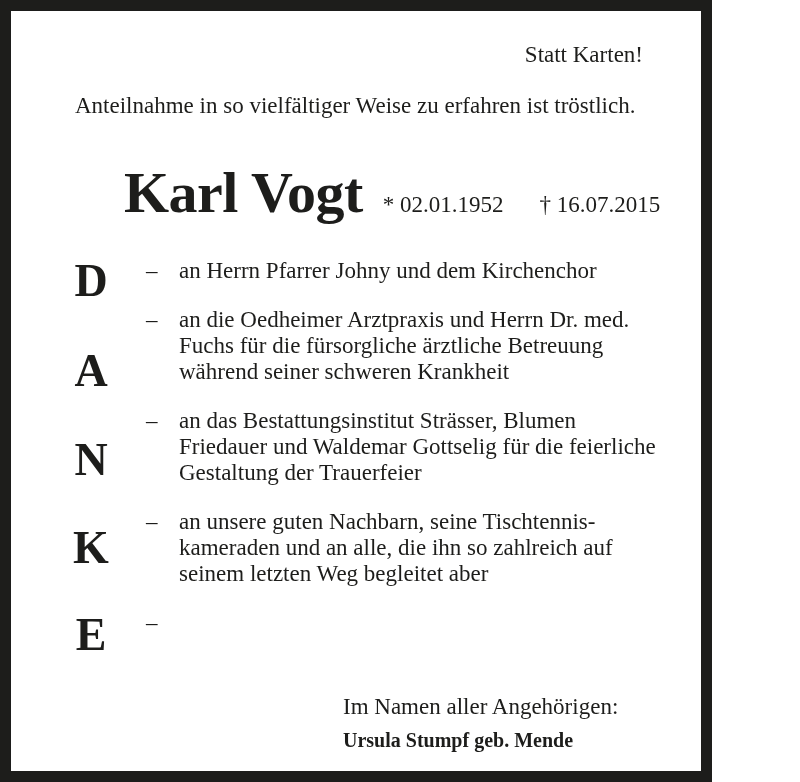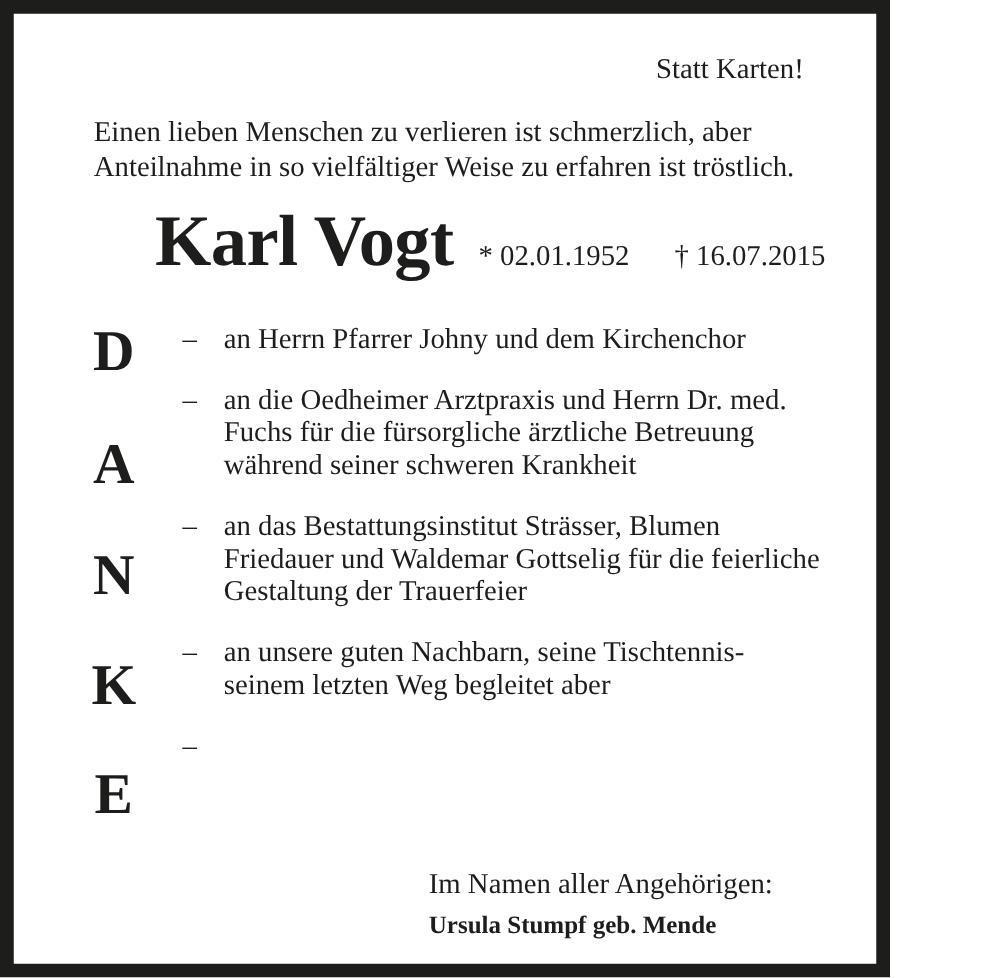--- a/index.html
+++ b/index.html
@@ -104,21 +104,20 @@
   }
 </style>
 </head>
 <body>
 
 <div class="page">
 
   <div class="statt">Statt Karten!</div>
 
   <div class="intro">
-    <div>Einen lieben Menschen zu verlieren ist schmerzlich, aber</div>
     <div>Anteilnahme in so vielfältiger Weise zu erfahren ist tröstlich.</div>
   </div>
 
   <div class="name-row">
     <span class="deceased-name">Karl Vogt</span>
     <span class="birth-date">* 02.01.1952</span>
     <span class="death-date">† 16.07.2015</span>
   </div>
 
   <div class="danke-letter l0">D</div>
@@ -151,20 +150,21 @@
         <div>an das Bestattungsinstitut Strässer, Blumen</div>
         <div>Friedauer und Waldemar Gottselig für die feierliche</div>
         <div>Gestaltung der Trauerfeier</div>
       </div>
     </div>
 
     <div class="thanks-item">
       <span class="dash">–</span>
       <div class="item-lines">
         <div>an unsere guten Nachbarn, seine Tischtennis-</div>
+        <div>kameraden und an alle, die ihn so zahlreich auf</div>
         <div>seinem letzten Weg begleitet aber</div>
       </div>
     </div>
 
     <div class="thanks-item">
       <span class="dash">–</span>
     </div>
 
   </div>
 

